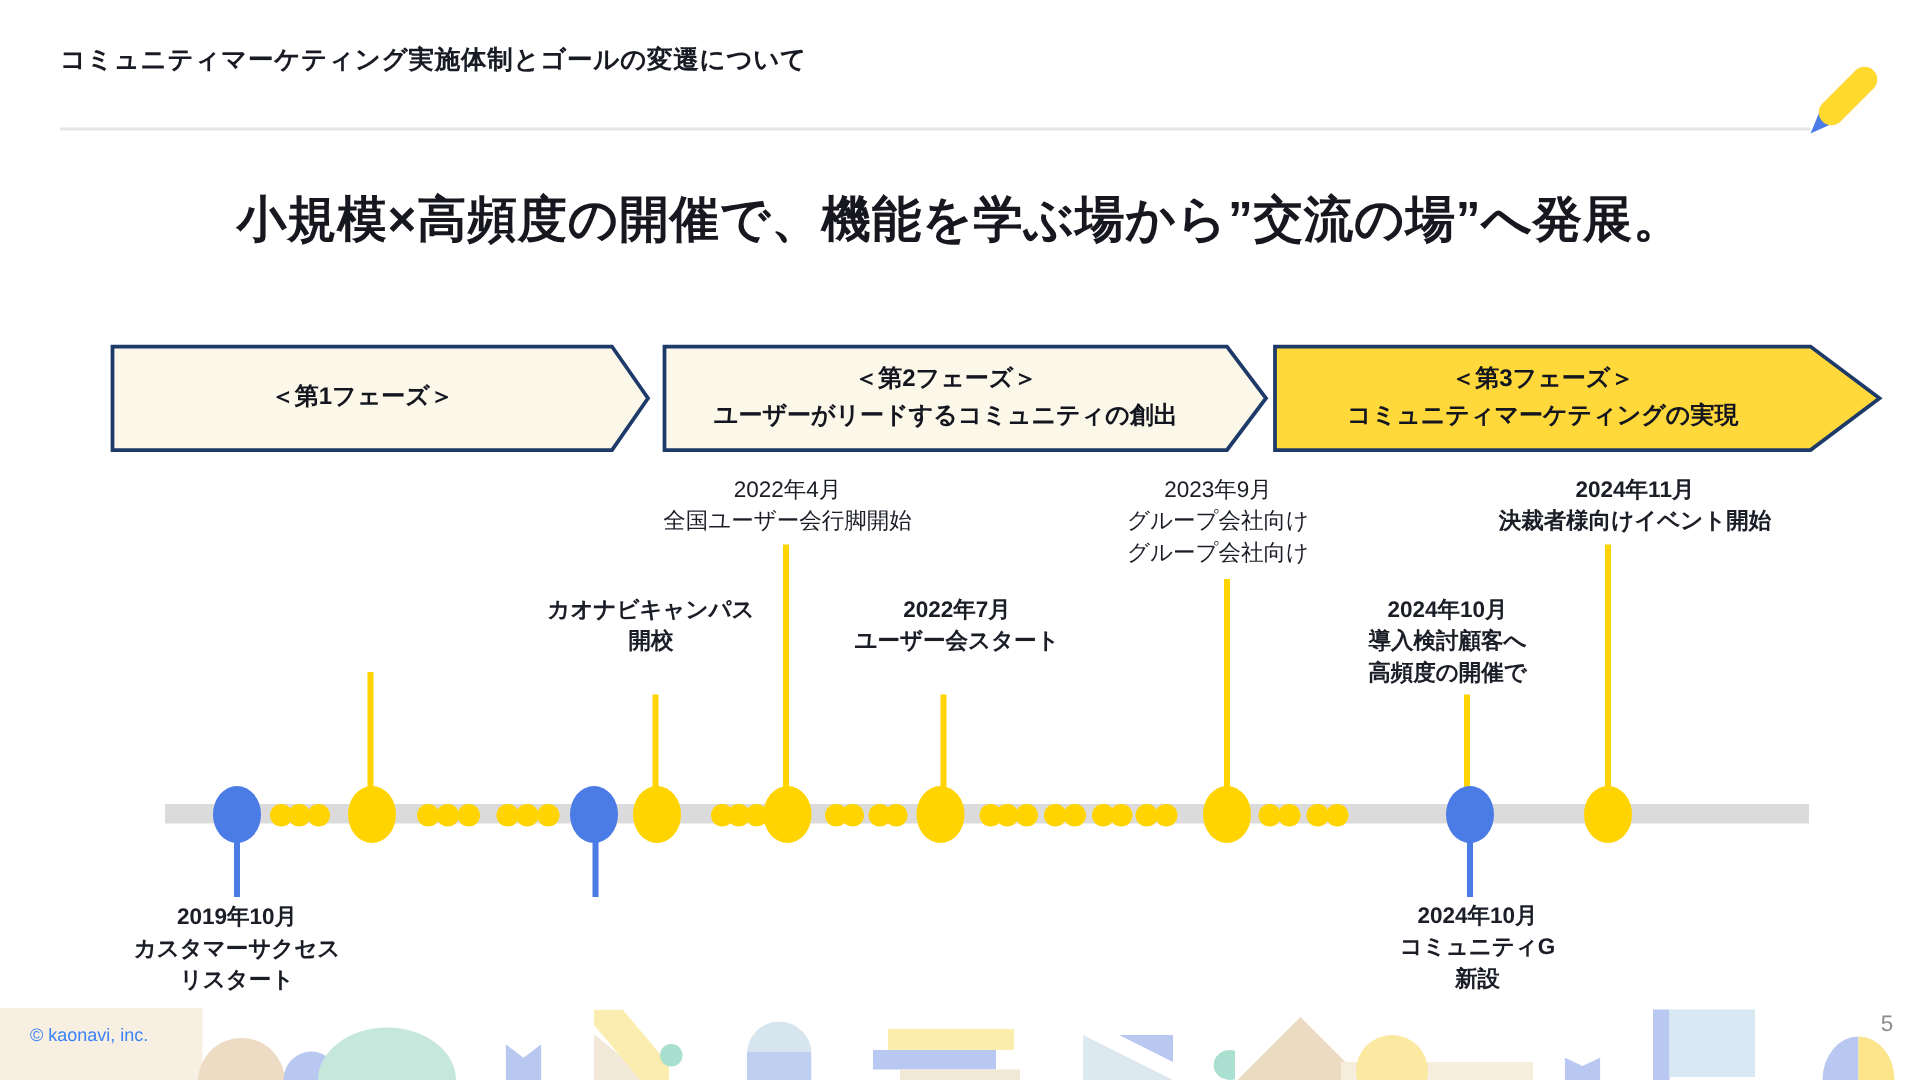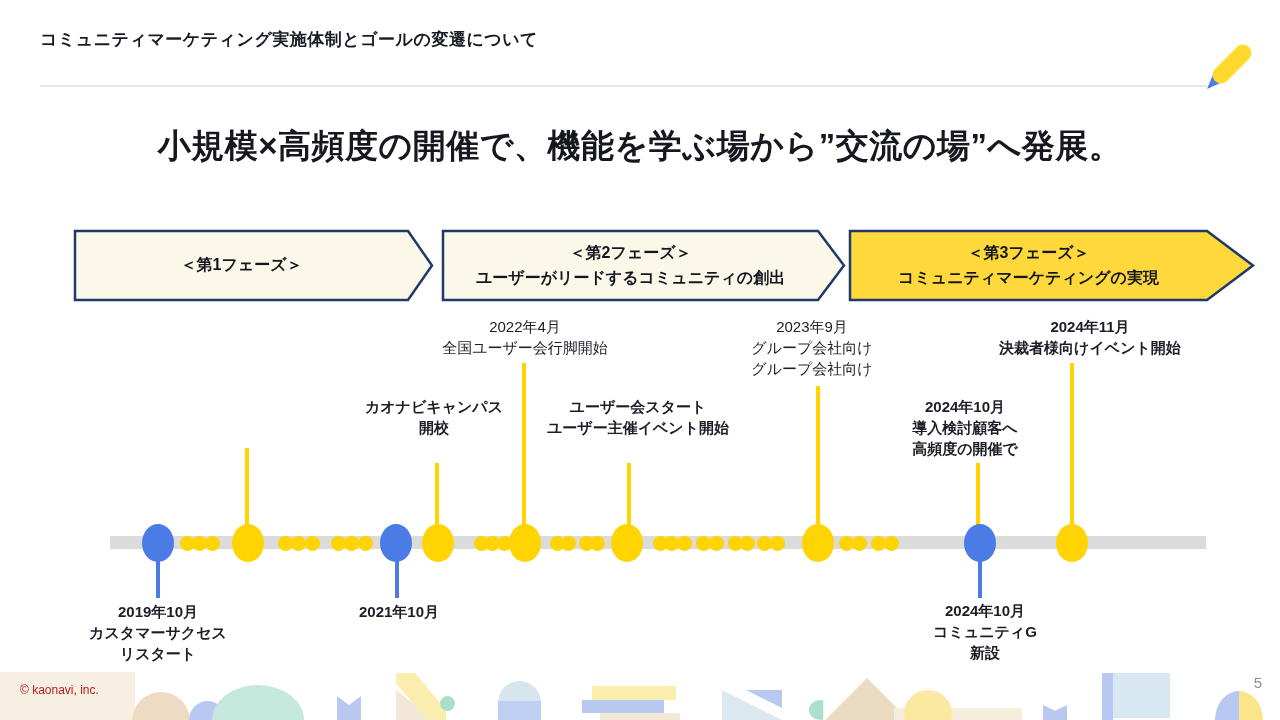--- a/index.html
+++ b/index.html
@@ -18,21 +18,21 @@
   .phase-text{position:absolute;display:flex;flex-direction:column;align-items:center;
               justify-content:center;font-size:16px;font-weight:bold;color:#14161F;
               line-height:1.55;text-align:left;}
 
   .timeline-bar{position:absolute;left:110px;top:536px;width:1096px;height:13px;background:#DBDBDB;}
   .dot{position:absolute;border-radius:50%;}
   .conn{position:absolute;width:4px;}
   .ms{position:absolute;width:320px;text-align:center;font-size:15px;line-height:21px;color:#1B1D27;}
   .ms.bold{font-weight:bold;}
 
-  .footer{position:absolute;left:20px;top:683px;font-size:12px;color:#b91c1c;}
+  .footer{position:absolute;left:20px;top:683px;font-size:12px;color:#3b82f6;}
   .pagenum{position:absolute;left:1246px;top:674px;width:24px;text-align:center;
            font-size:15px;color:#8C8C8C;}
 
   
   .deco{position:absolute;}
 </style>
 </head>
 <body>
 
 <div class="slide">
@@ -80,22 +80,22 @@
         <div>カオナビキャンパス</div>
         <div>開校</div>
       </div>
       <div class="conn" style="left: 522px; top: 363px; height: 180px; background: rgb(255, 212, 0);"></div>
       <div class="ms" style="left: 365px; top: 316px;">
         <div>2022年4月</div>
         <div>全国ユーザー会行脚開始</div>
       </div>
       <div class="conn" style="left: 627px; top: 463px; height: 80px; background: rgb(255, 212, 0);"></div>
       <div class="ms bold" style="left: 478px; top: 396px;">
+        <div>2022年7月</div>
         <div>ユーザー会スタート</div>
-        <div>ユーザー主催イベント開始</div>
       </div>
       <div class="conn" style="left: 816px; top: 386px; height: 157px; background: rgb(255, 212, 0);"></div>
       <div class="ms" style="left: 652px; top: 316px;">
         <div>2023年9月</div>
         <div>グループ会社向け</div>
         <div>グループ会社向け</div>
       </div>
       <div class="conn" style="left: 976px; top: 463px; height: 80px; background: rgb(255, 212, 0);"></div>
       <div class="ms bold" style="left: 805px; top: 396px;">
         <div>2024年10月</div>
@@ -108,21 +108,20 @@
         <div>決裁者様向けイベント開始</div>
       </div>
       <div class="conn" style="left: 156px; top: 552px; height: 46px; background: rgb(75, 123, 229);"></div>
       <div class="ms bold" style="left: -2px; top: 601px;">
         <div>2019年10月</div>
         <div>カスタマーサクセス</div>
         <div>リスタート</div>
       </div>
       <div class="conn" style="left: 395px; top: 552px; height: 46px; background: rgb(75, 123, 229);"></div>
       <div class="ms bold" style="left: 239px; top: 601px;">
-        <div>2021年10月</div>
       </div>
       <div class="conn" style="left: 978px; top: 552px; height: 46px; background: rgb(75, 123, 229);"></div>
       <div class="ms bold" style="left: 825px; top: 600px;">
         <div>2024年10月</div>
         <div>コミュニティG</div>
         <div>新設</div>
       </div>
       <div class="dot" style="left: 142px; top: 524px; width: 32px; height: 38px; background: rgb(75, 123, 229);"></div>
       <div class="dot" style="left: 180px; top: 536px; width: 15px; height: 15px; background: rgb(255, 212, 0);"></div>
       <div class="dot" style="left: 192px; top: 536px; width: 15px; height: 15px; background: rgb(255, 212, 0);"></div>

